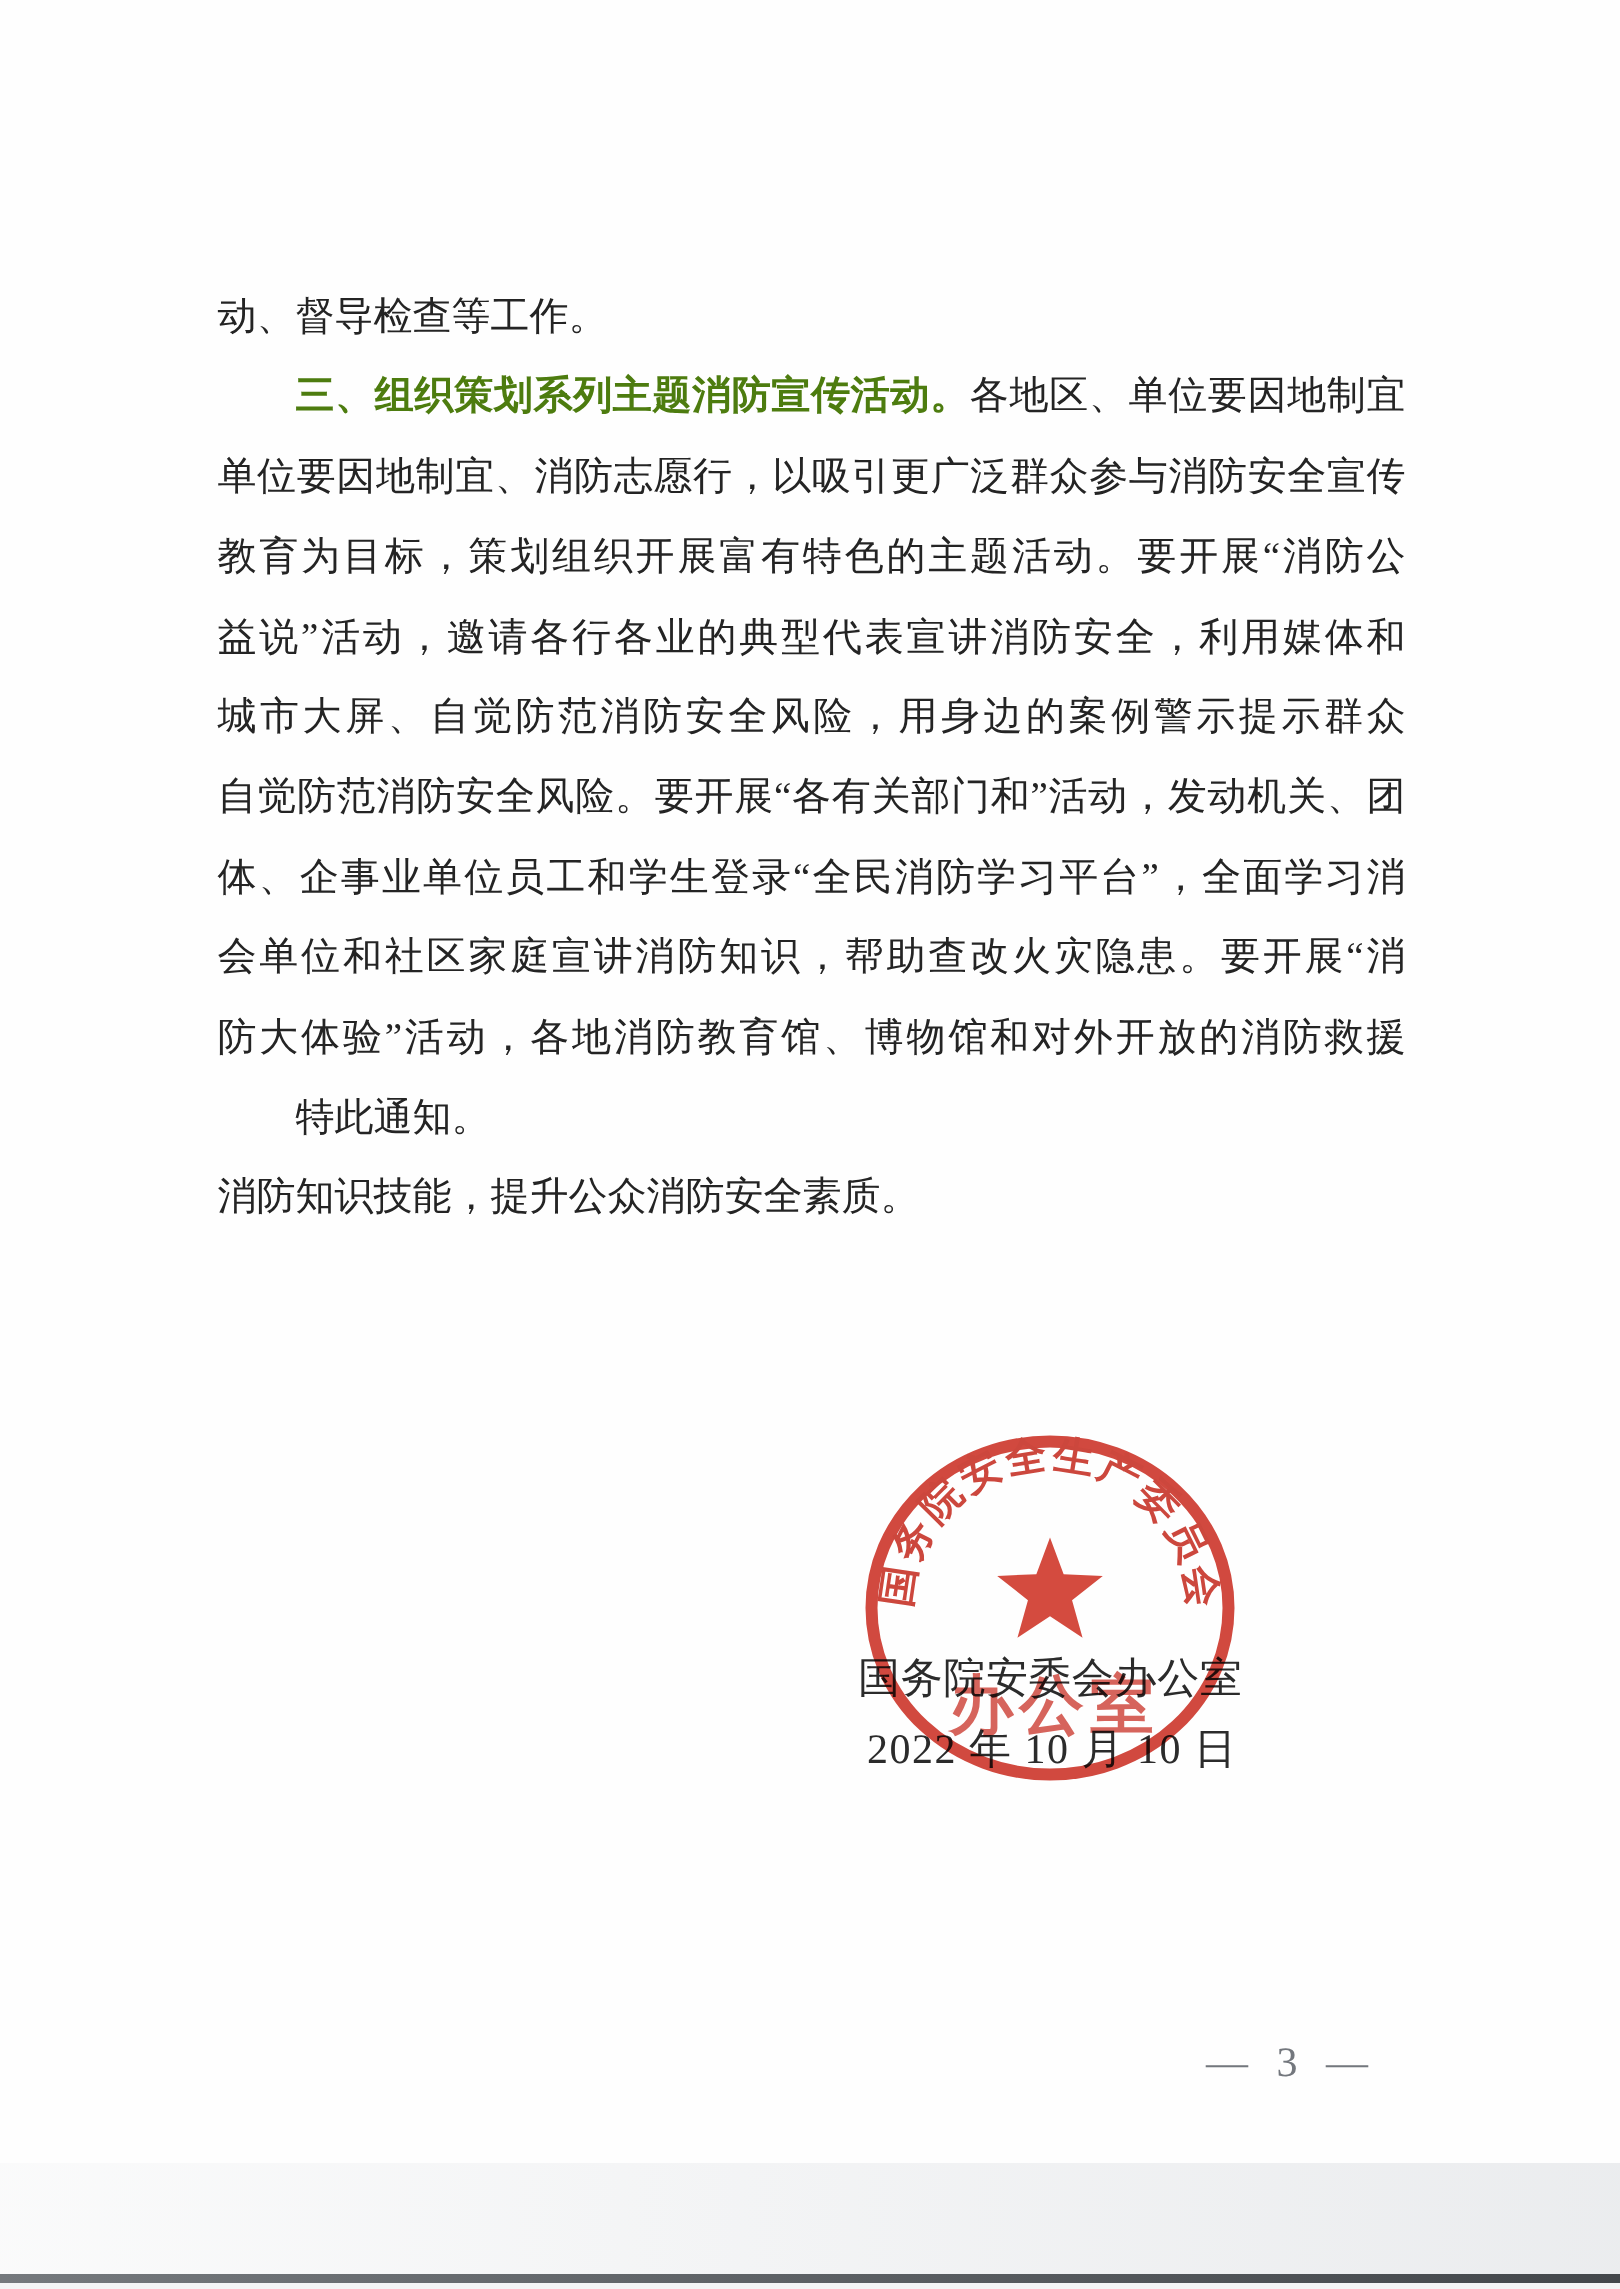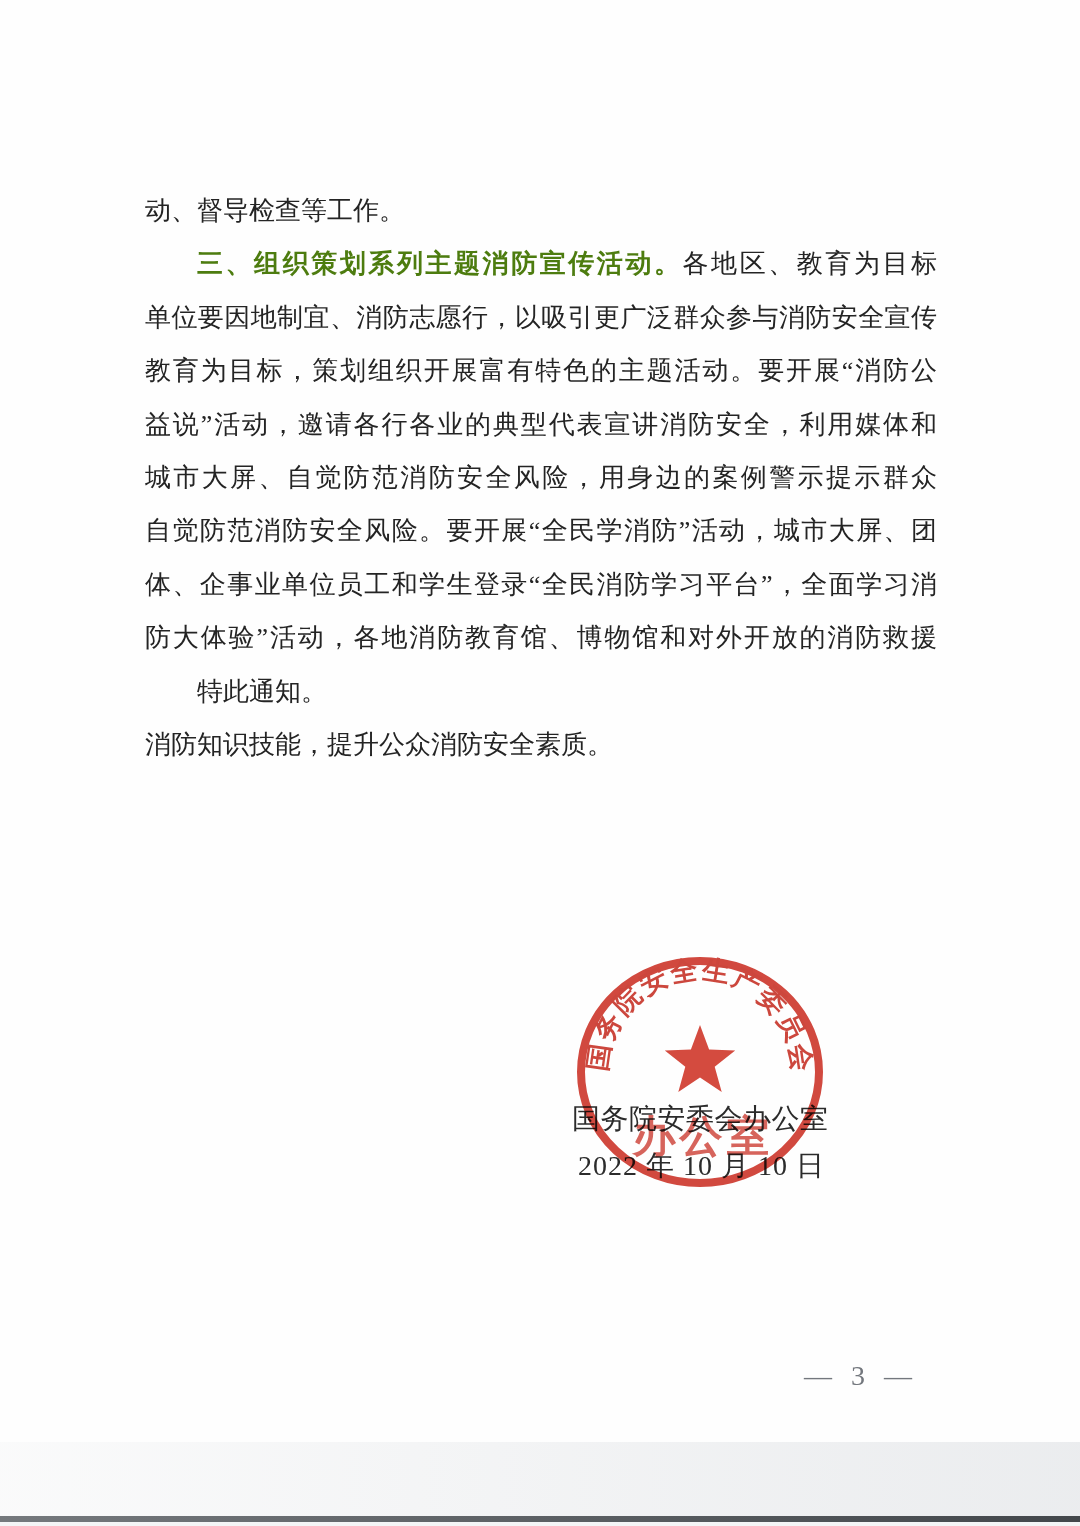--- a/index.html
+++ b/index.html
@@ -84,27 +84,28 @@
     background:#f4f5f6;
   }
 </style>
 </head>
 <body>
 
 <div class="page">
 
   <div class="textblock">
     <div class="line end"><span>动、督导检查等工作。</span></div>
-    <div class="line indent"><span class="bold">三、组织策划系列主题消防宣传活动。</span><span>各地区、教育为目标</span></div>
+    <div class="line indent"><span class="bold">三、组织策划系列主题消防宣传活动。</span><span>各地区、单位要因地制宜</span></div>
     <div class="line"><span>单位要因地制宜、消防志愿行，以吸引更广泛群众参与消防安全宣传</span></div>
     <div class="line"><span>教育为目标，策划组织开展富有特色的主题活动。要开展“消防公</span></div>
     <div class="line"><span>益说”活动，邀请各行各业的典型代表宣讲消防安全，利用媒体和</span></div>
     <div class="line"><span>城市大屏、自觉防范消防安全风险，用身边的案例警示提示群众</span></div>
-    <div class="line"><span>自觉防范消防安全风险。要开展“全民学消防”活动，城市大屏、团</span></div>
+    <div class="line"><span>自觉防范消防安全风险。要开展“各有关部门和”活动，发动机关、团</span></div>
     <div class="line"><span>体、企事业单位员工和学生登录“全民消防学习平台”，全面学习消</span></div>
+    <div class="line"><span>会单位和社区家庭宣讲消防知识，帮助查改火灾隐患。要开展“消</span></div>
     <div class="line"><span>防大体验”活动，各地消防教育馆、博物馆和对外开放的消防救援</span></div>
     <div class="line indent end"><span>特此通知。</span></div>
     <div class="line end"><span>消防知识技能，提升公众消防安全素质。</span></div>
   </div>
 
   <div class="signature">国务院安委会办公室</div>
   <div class="docdate">2022 年 10 月 10 日</div>
 
   <svg class="seal" viewBox="0 0 300 290">
     <defs>

